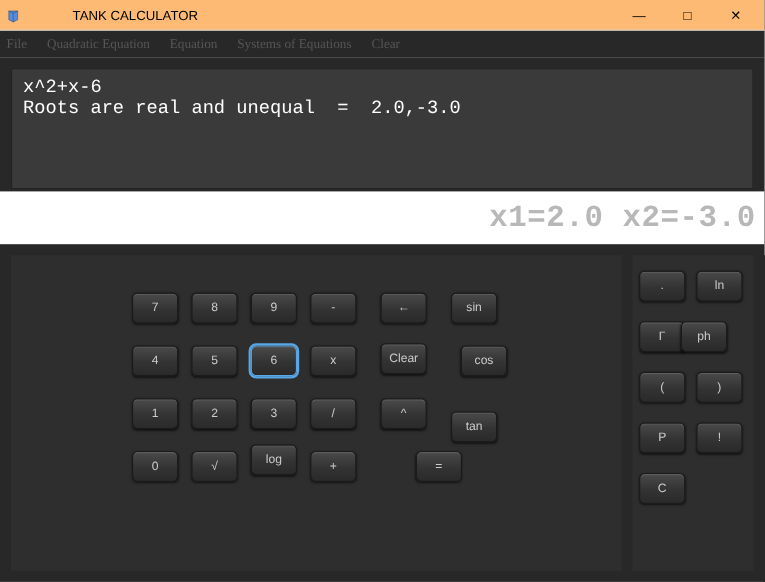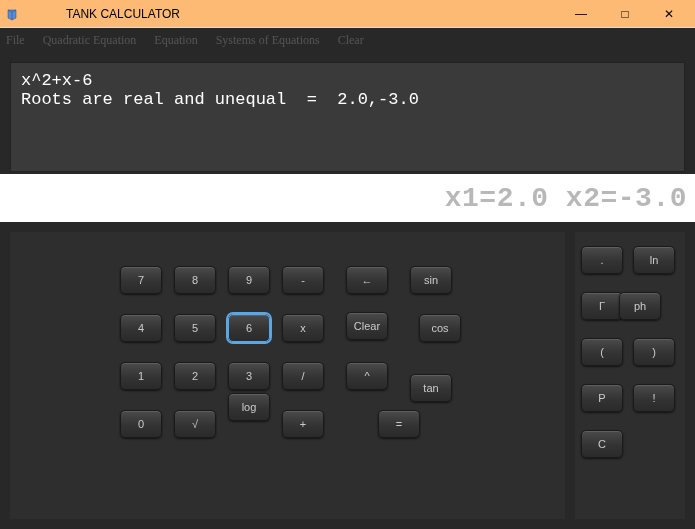--- a/index.html
+++ b/index.html
@@ -180,21 +180,21 @@
 
       <div class="calc-btn" style="left:110px;top:130px">1</div>
       <div class="calc-btn" style="left:164px;top:130px">2</div>
       <div class="calc-btn" style="left:218px;top:130px">3</div>
       <div class="calc-btn" style="left:272px;top:130px">/</div>
       <div class="calc-btn" style="left:336px;top:130px">^</div>
       <div class="calc-btn" style="left:400px;top:142px">tan</div>
 
       <div class="calc-btn" style="left:110px;top:178px">0</div>
       <div class="calc-btn" style="left:164px;top:178px">√</div>
-      <div class="calc-btn" style="left:218px;top:161px">log</div>
+      <div class="calc-btn" style="left:218px;top:172px">log</div>
       <div class="calc-btn" style="left:272px;top:178px">+</div>
       <div class="calc-btn" style="left:368px;top:178px">=</div>
     </div>
 
     <div class="side-pad">
       <div class="calc-btn" style="left:6px;top:14px">.</div>
       <div class="calc-btn" style="left:58px;top:14px">ln</div>
       <div class="calc-btn" style="left:6px;top:60px">Γ</div>
       <div class="calc-btn" style="left:44px;top:60px">ph</div>
       <div class="calc-btn" style="left:6px;top:106px">(</div>

